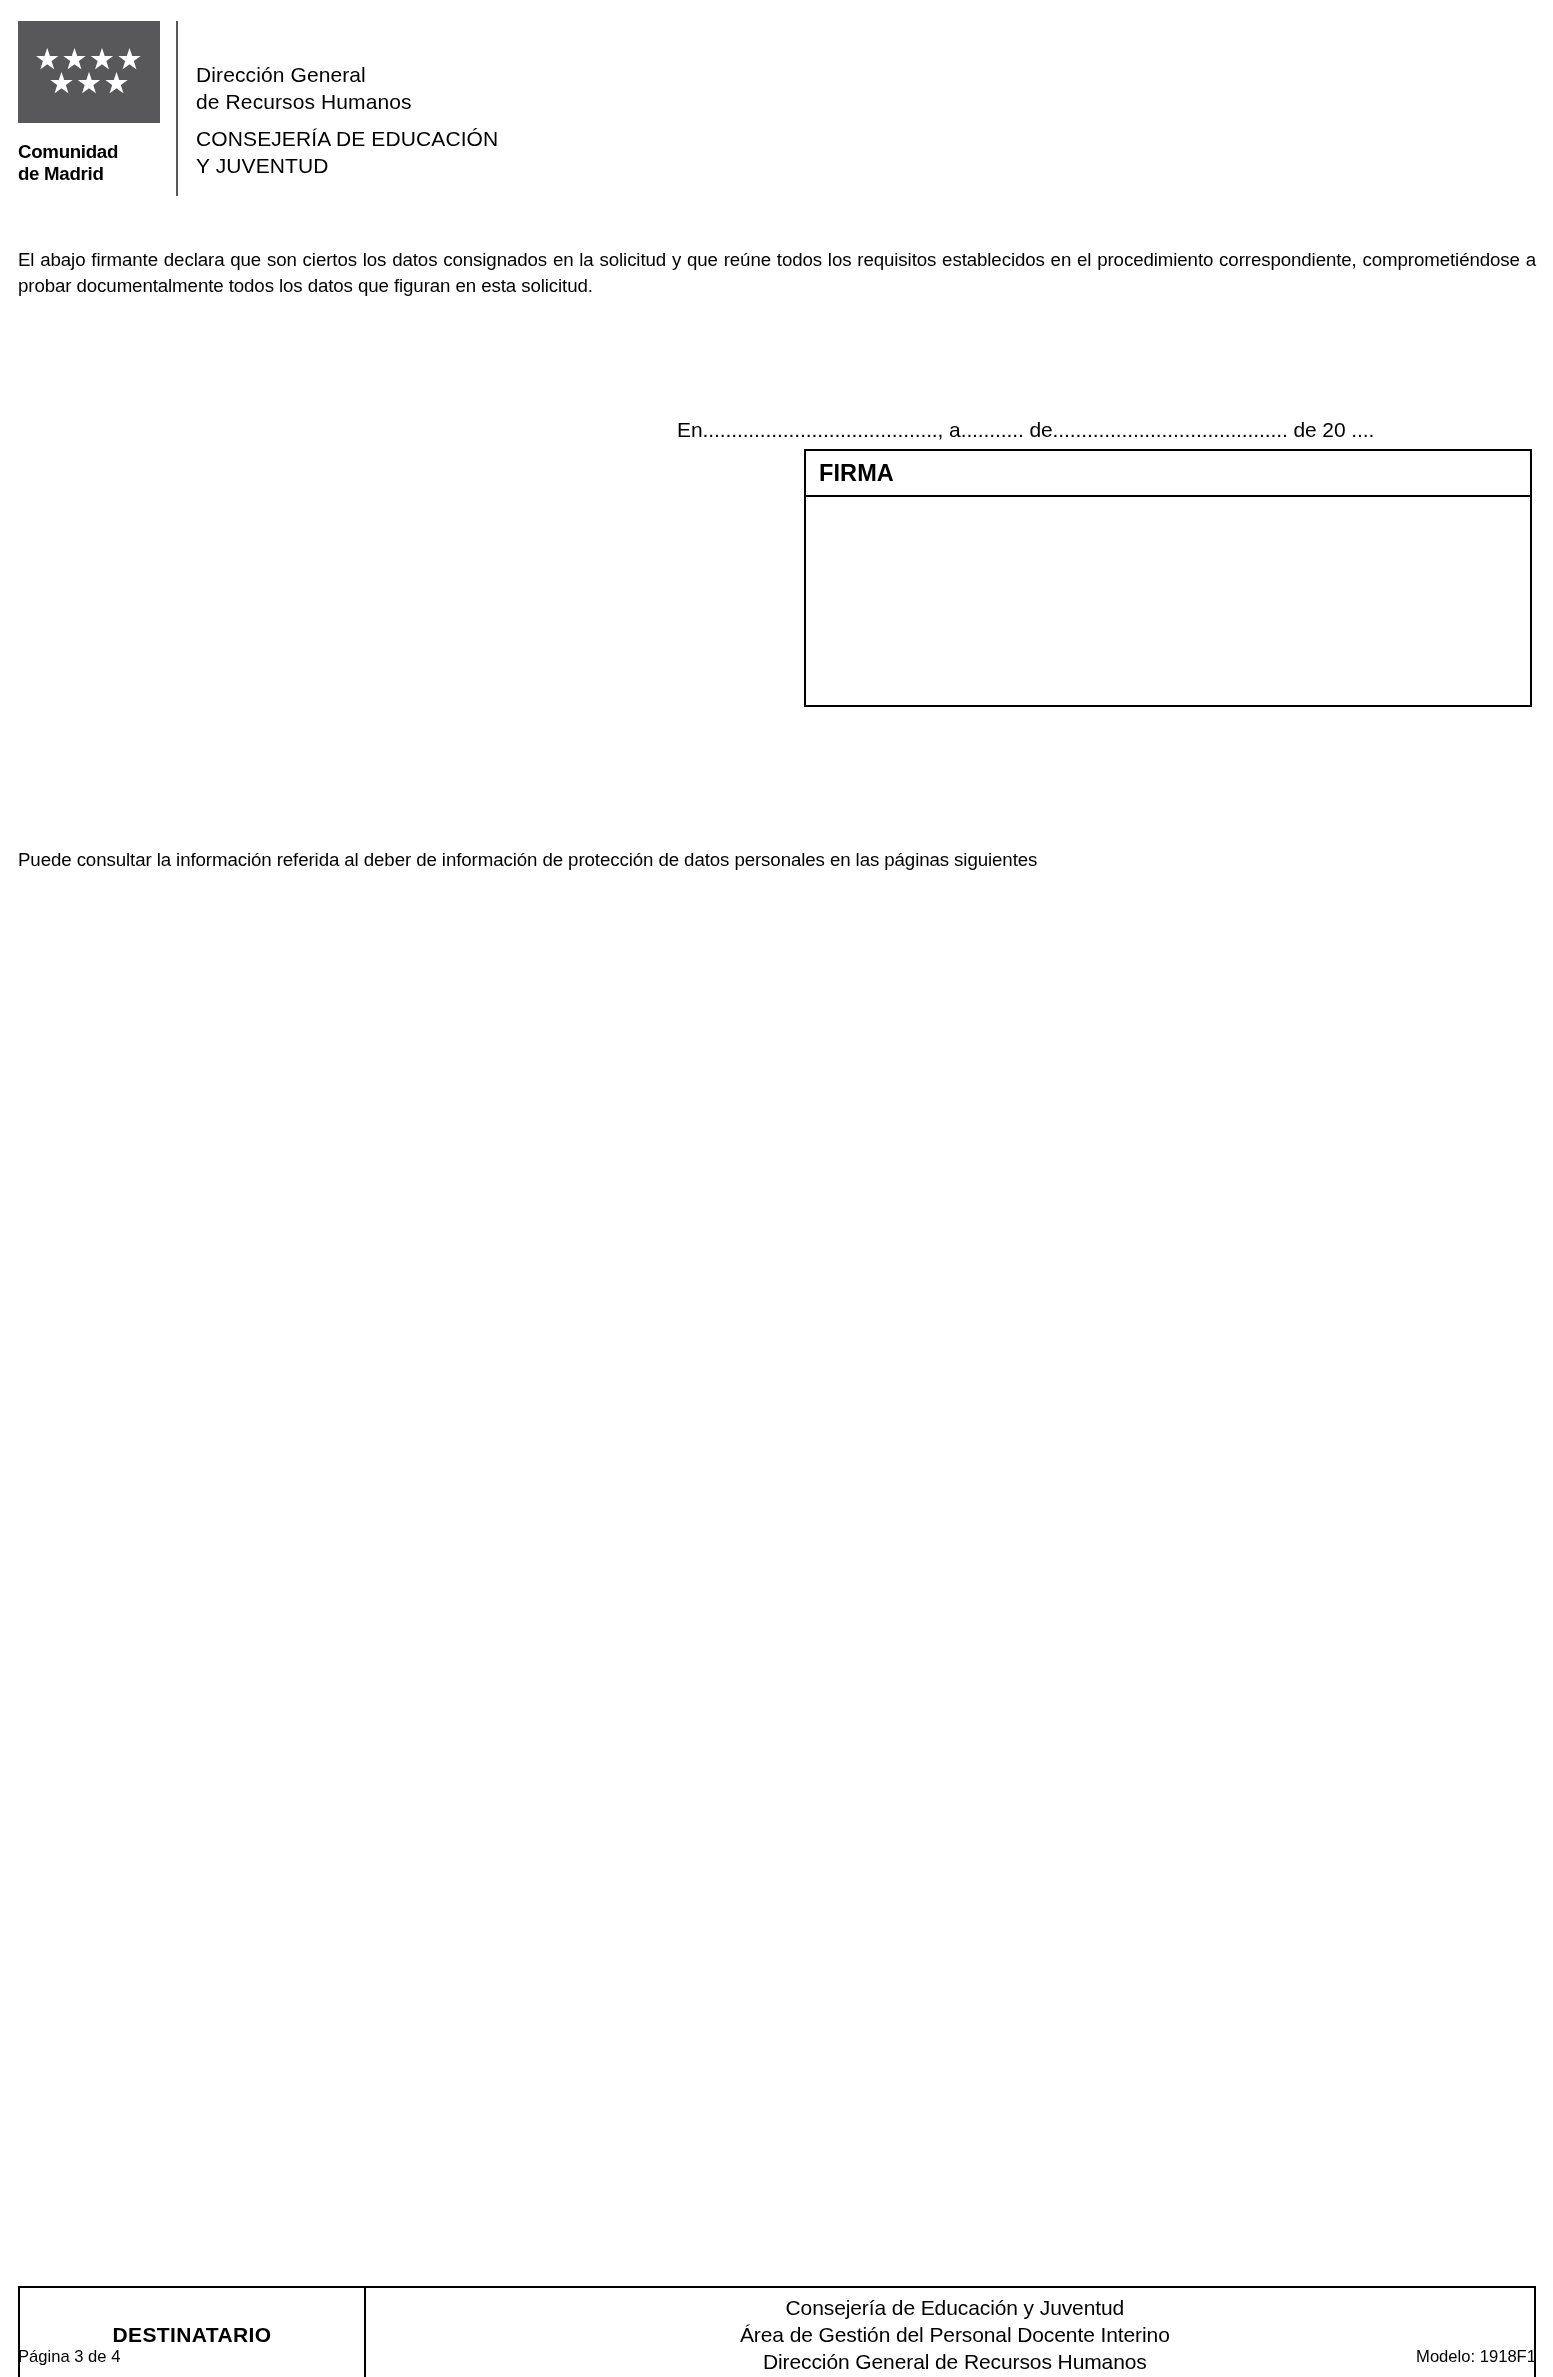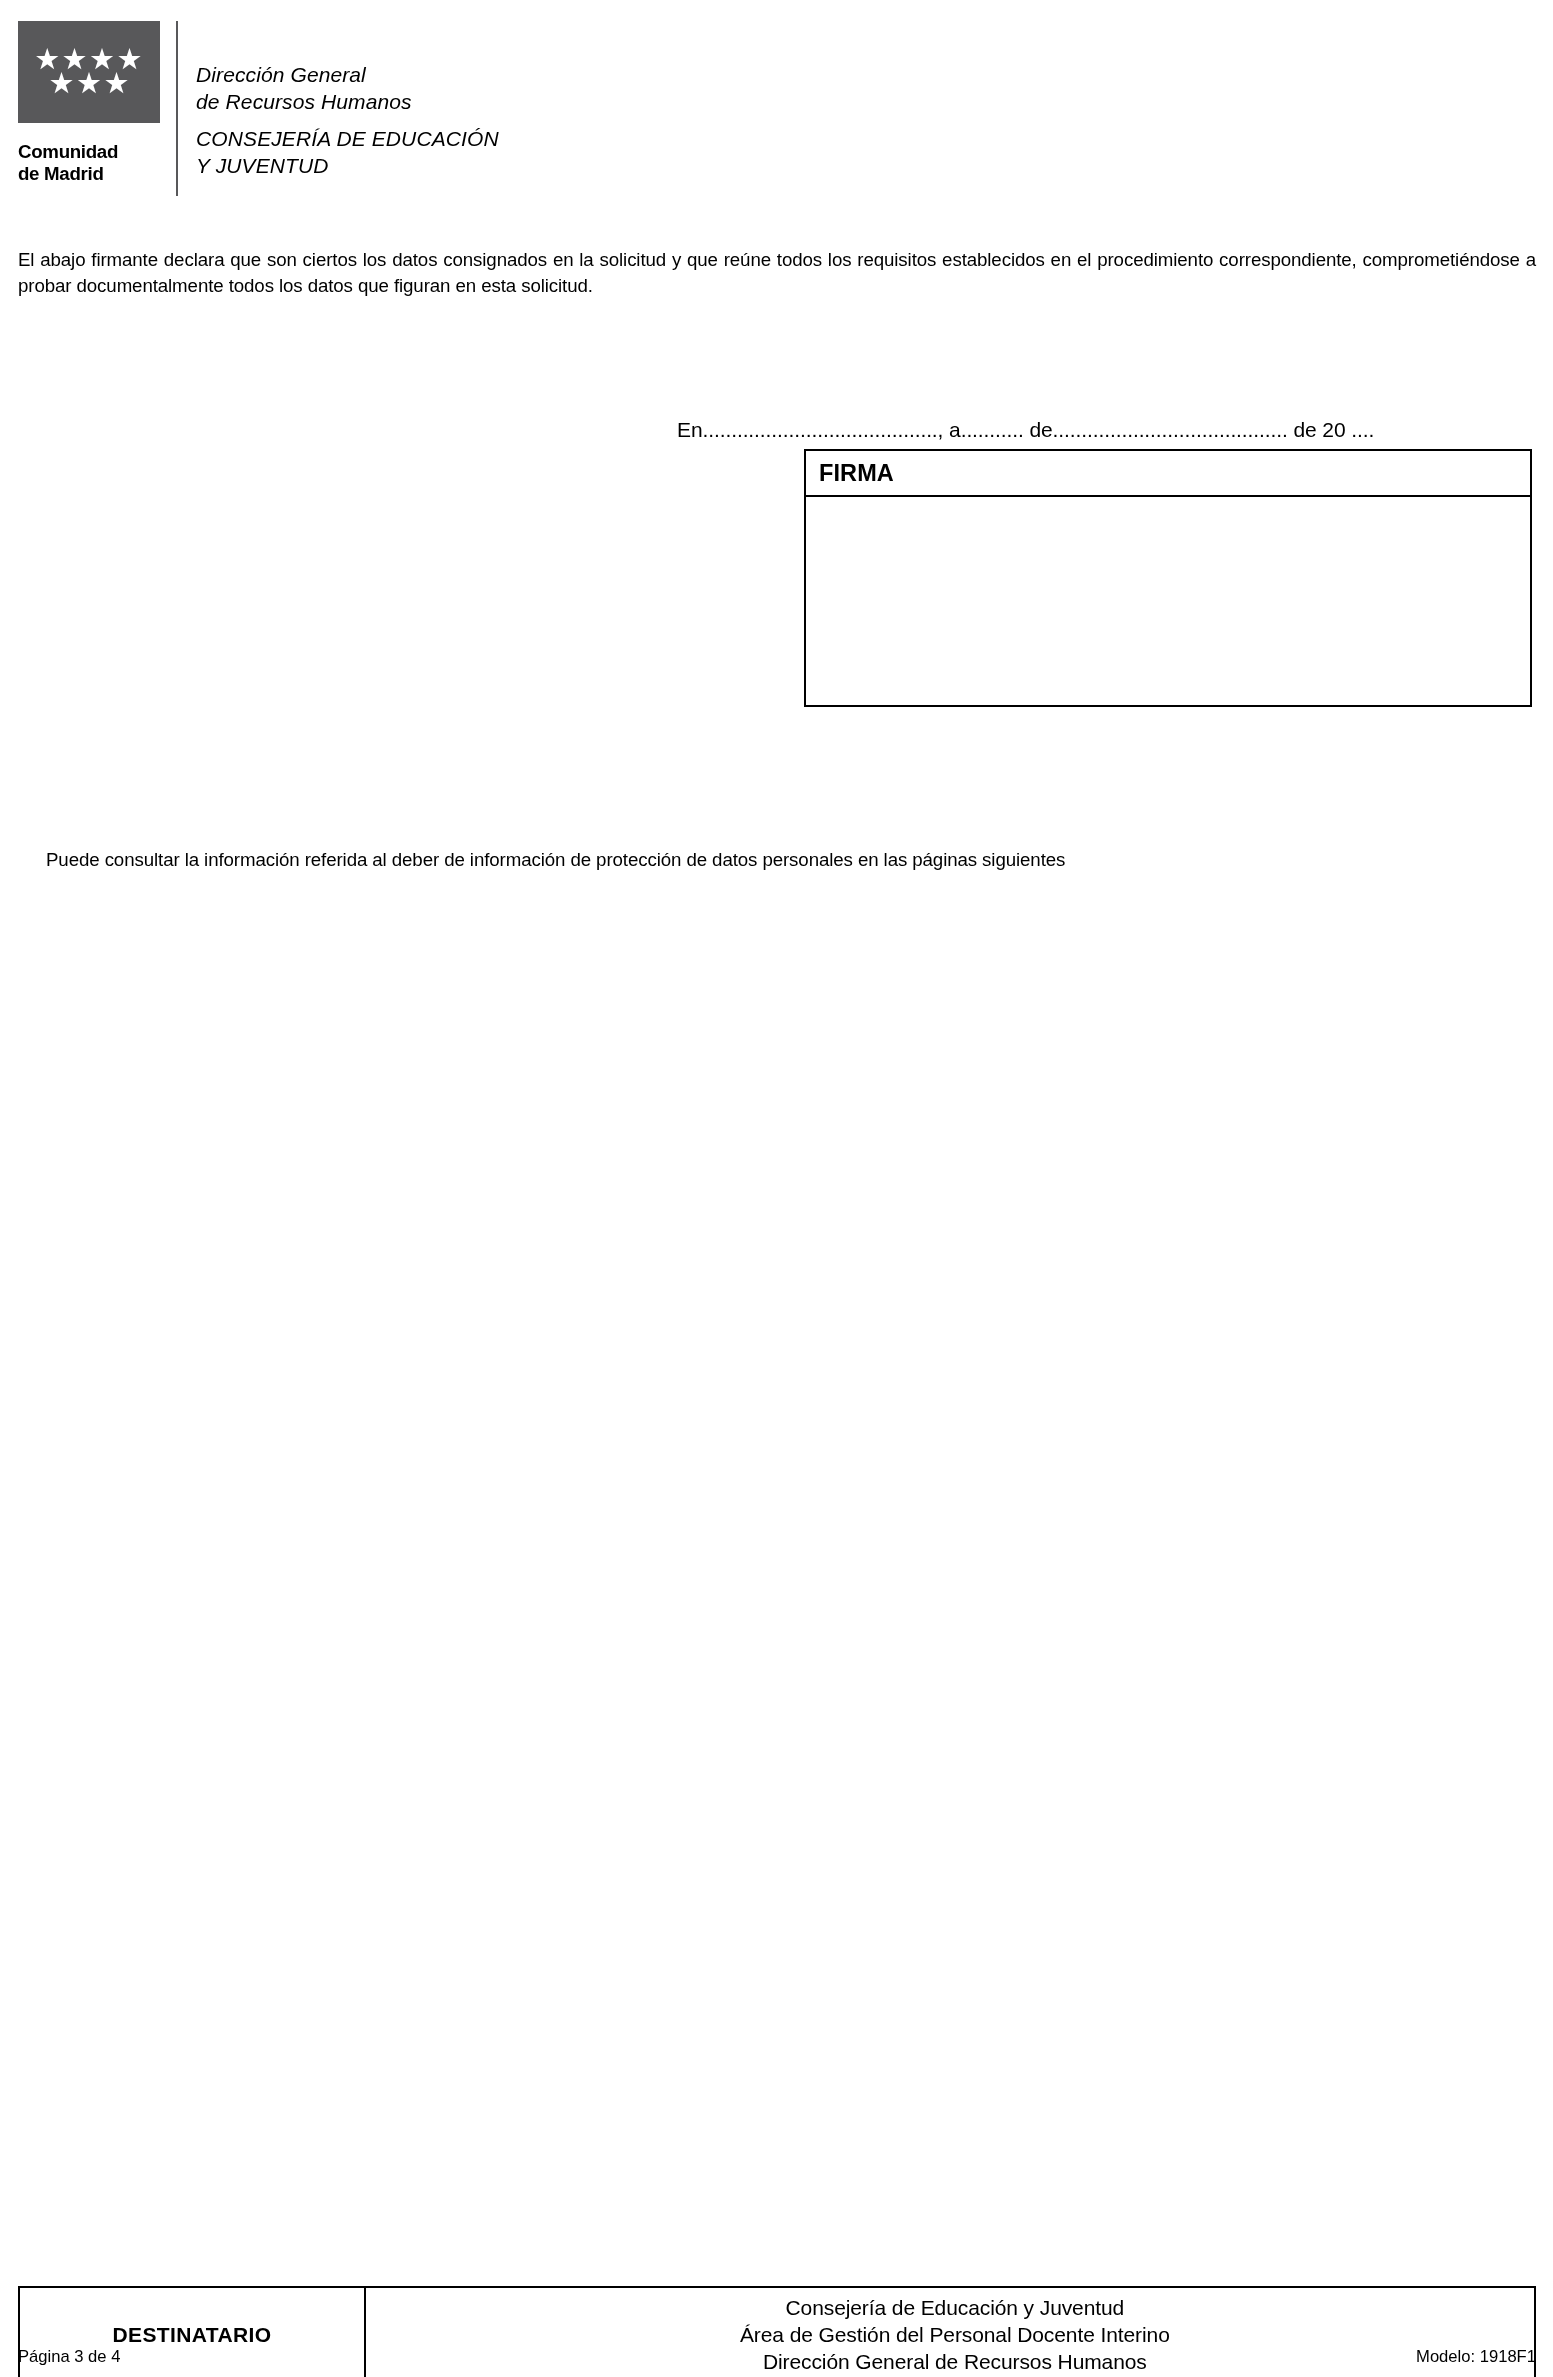--- a/index.html
+++ b/index.html
@@ -64,21 +64,20 @@
   }
   .header-divider {
     width: 2.1px;
     background: #58585a;
     height: 175px;
     margin-left: 7px;
     margin-right: 18px;
   }
   .header-texts {
     padding-top: 40px;
-    font-style: italic;
   }
   .header-texts .l1 {
     font-size: 21px;
     line-height: 1.30;
     letter-spacing: 0.1px;
   }
   .header-texts .l2 {
     font-size: 21px;
     line-height: 1.30;
     margin-top: 9px;
@@ -134,21 +133,20 @@
     height: 207px;
   }
 
   
   .info-note {
     position: absolute;
     left: 18px;
     top: 849px;
     font-size: 18.7px;
     letter-spacing: -0.1px;
-    margin-left: 28px;
   }
 
   
   .dest-table {
     position: absolute;
     left: 18px;
     top: 2286px;
     width: 1518px;
     border: 2.8px solid #000;
     box-sizing: border-box;

